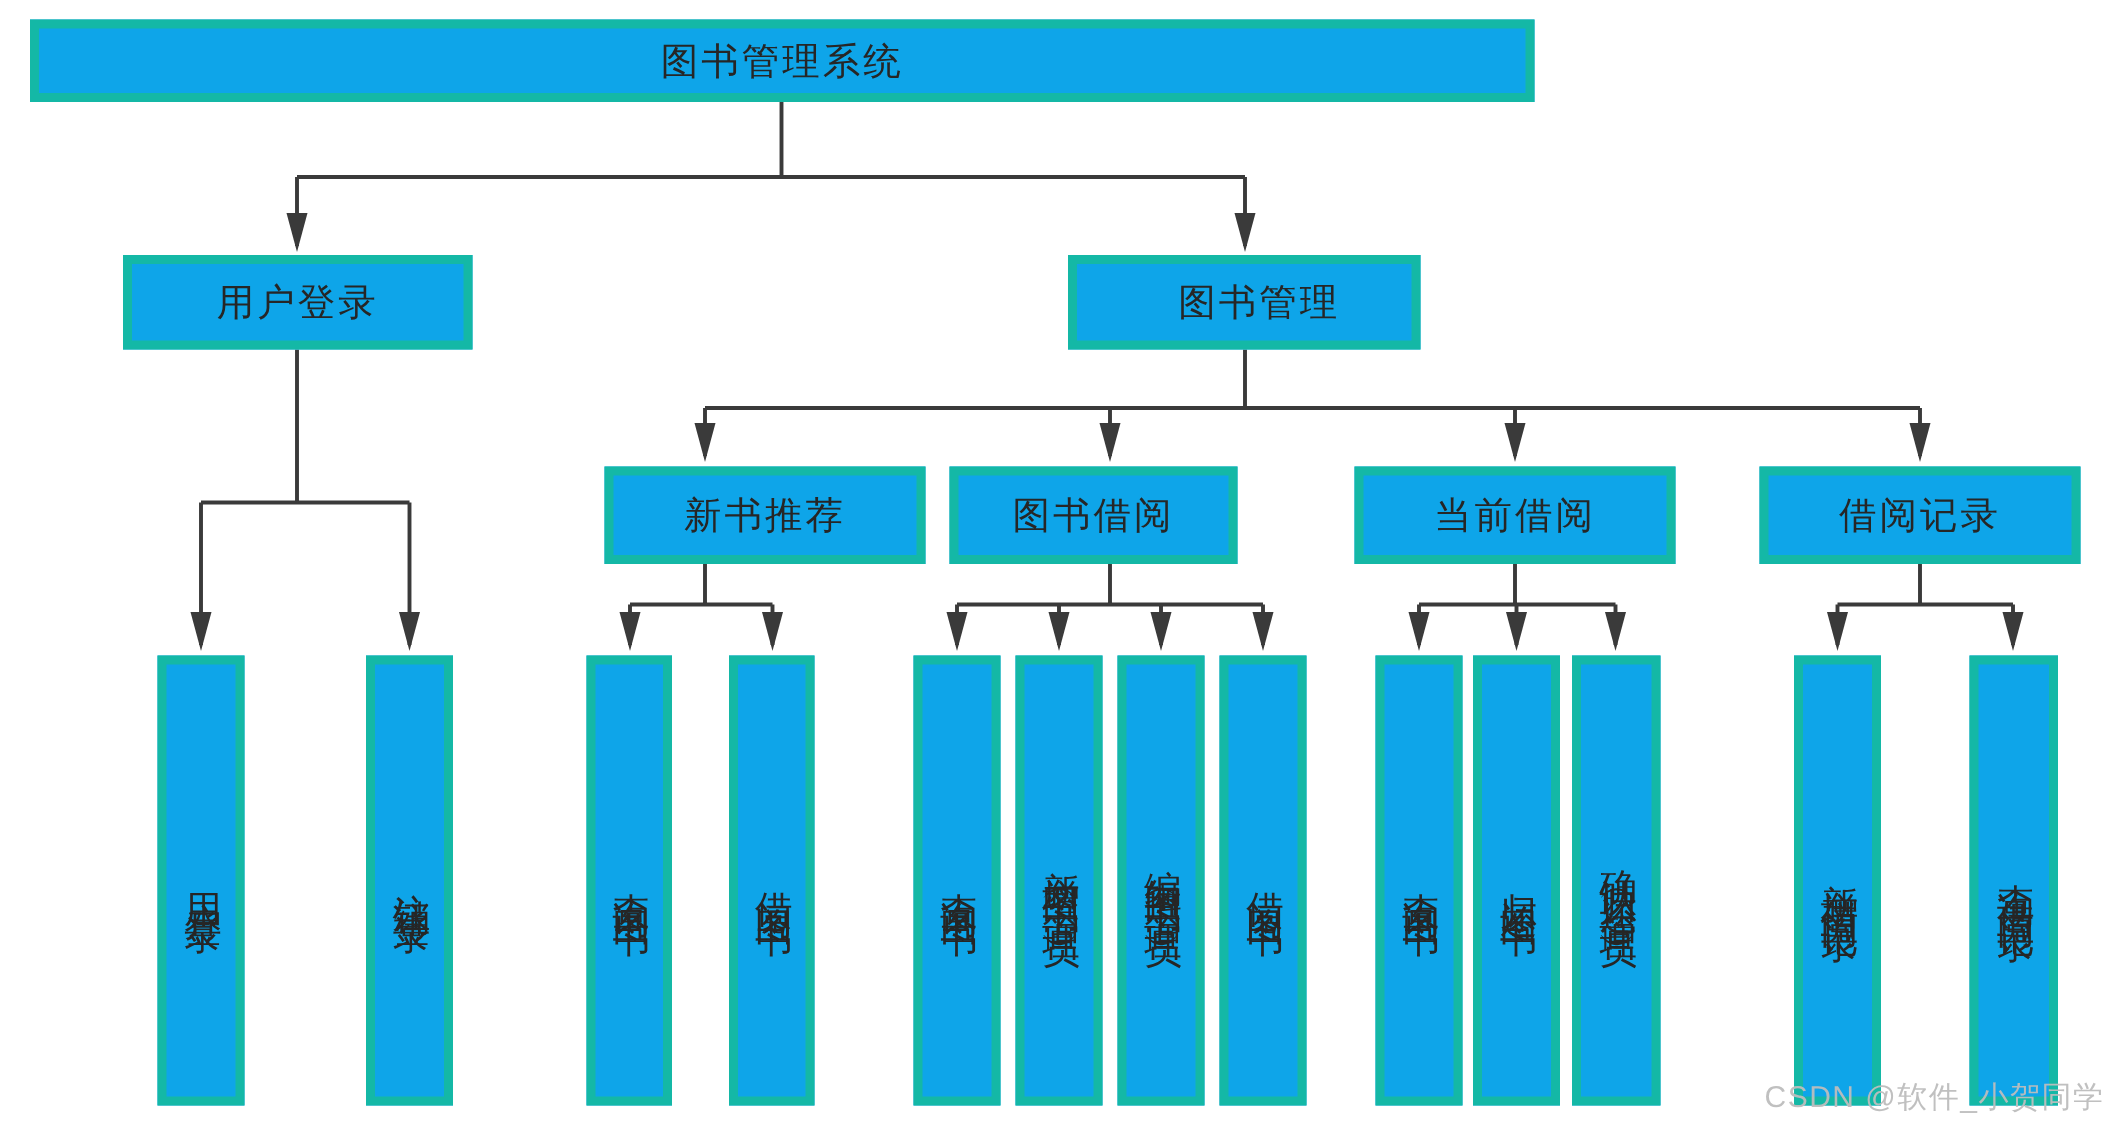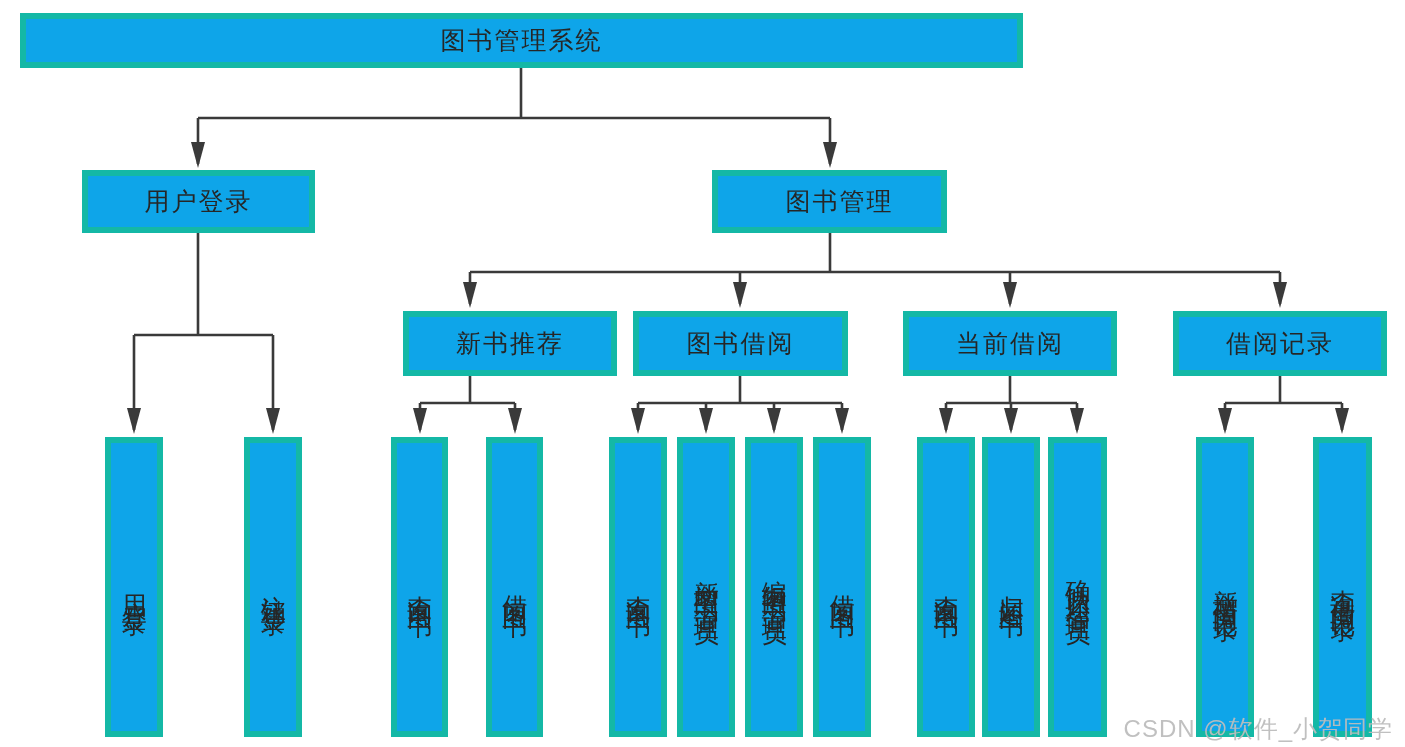--- a/index.html
+++ b/index.html
@@ -30,22 +30,22 @@
   .leaf{font-size:25px;letter-spacing:0;}
   .leaf > span{
     writing-mode:vertical-rl;
     text-orientation:mixed;
     letter-spacing:6px;
     line-height:1.1;
     white-space:nowrap;
   }
   .watermark{
     position:absolute;
-    right:12px;bottom:2px;
-    font-size:24px;
+    right:2px;bottom:2px;
+    font-size:20px;
     color:rgba(189,189,189,0.95);
     letter-spacing:1px;
     z-index:5;
     pointer-events:none;
   }
 </style>
 </head>
 <body>
 
 <div id="stage">
@@ -92,21 +92,21 @@
       <path class="arrow" d="M1335 408 H1349 L1342 434 Z"></path>
     </g>
   </svg>
 
   <div class="box" style="left:20px;top:13px;width:1003px;height:55px;">图书管理系统</div>
 
   <div class="box" style="left:82px;top:170px;width:233px;height:63px;">用户登录</div>
   <div class="box" style="left:712px;top:170px;width:235px;height:63px;padding-left:20px;">图书管理</div>
 
   <div class="box" style="left:363px;top:311px;width:214px;height:65px;margin-left:40px;">新书推荐</div>
-  <div class="box" style="left:633px;top:311px;width:215px;height:65px;">图书借阅</div>
+  <div class="box" style="left:633px;top:311px;width:192px;height:65px;">图书借阅</div>
   <div class="box" style="left:903px;top:311px;width:214px;height:65px;text-align:center;">当前借阅</div>
   <div class="box" style="left:1173px;top:311px;width:214px;height:65px;">借阅记录</div>
 
   <div class="box leaf" style="left:105px;top:437px;width:58px;height:300px;">
     <span>用户登录</span>
   </div>
   <div class="box leaf" style="left:244px;top:437px;width:58px;height:300px;">
     <span>注销登录</span>
   </div>
 

